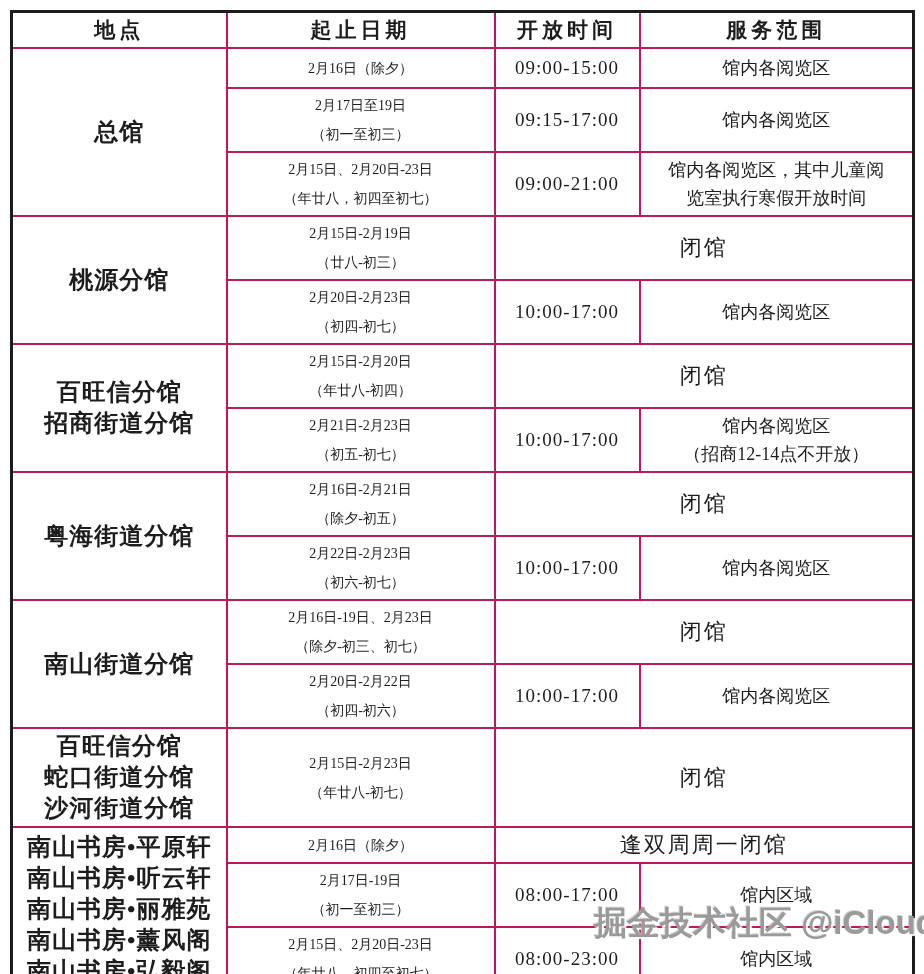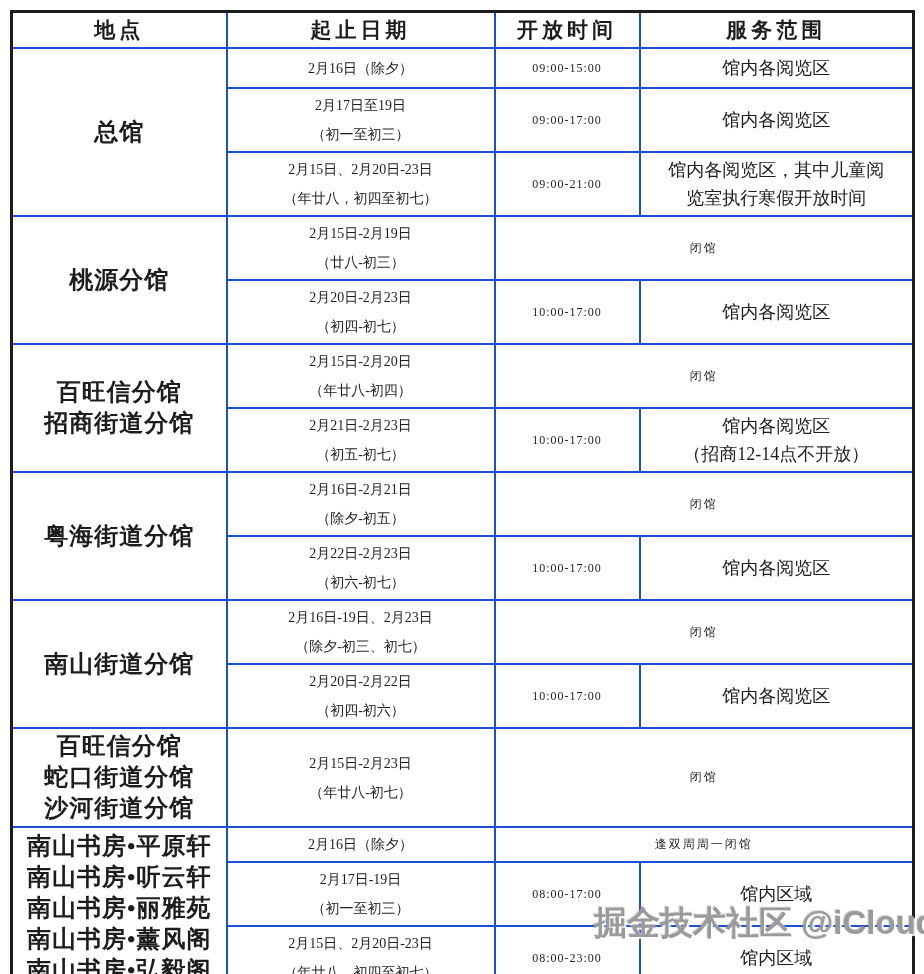--- a/index.html
+++ b/index.html
@@ -20,21 +20,21 @@
     position: absolute;
     left: 10px;
     top: 10px;
     width: 902px;
     border-collapse: collapse;
     table-layout: fixed;
     border: 3px solid #1c1c1c;
   }
   table.schedule th,
   table.schedule td {
-    border: 2px solid #1d4ed8;
+    border: 2px solid #be185d;
     text-align: center;
     vertical-align: middle;
     padding: 2px 4px;
     background: #ffffff;
   }
   th.hdr {
     font-size: 21px;
     font-weight: bold;
     letter-spacing: 4px;
     height: 30px;
@@ -43,29 +43,29 @@
     font-weight: bold;
     font-size: 24px;
     line-height: 31px;
     letter-spacing: 1px;
   }
   td.date {
     font-size: 14px;
     line-height: 29px;
   }
   td.time {
-    font-size: 12px;
+    font-size: 19px;
     letter-spacing: 1px;
   }
   td.scope {
     font-size: 18px;
     line-height: 28px;
   }
   td.closed {
-    font-size: 12px;
+    font-size: 22px;
     letter-spacing: 2px;
   }
   .watermark {
     position: absolute;
     left: 594px;
     top: 901px;
     font-size: 33px;
     font-weight: bold;
     white-space: nowrap;
     color: #9a9a9a;
@@ -105,21 +105,21 @@
       <td class="time">09:00-15:00</td>
       <td class="scope">
         <div>馆内各阅览区</div>
       </td>
     </tr>
     <tr style="height:58px">
       <td class="date">
         <div>2月17日至19日</div>
         <div>（初一至初三）</div>
       </td>
-      <td class="time">09:00-17:00</td>
+      <td class="time">09:15-17:00</td>
       <td class="scope">
         <div>馆内各阅览区</div>
       </td>
     </tr>
     <tr style="height:60px">
       <td class="date">
         <div>2月15日、2月20日-23日</div>
         <div>（年廿八，初四至初七）</div>
       </td>
       <td class="time">09:00-21:00</td>

